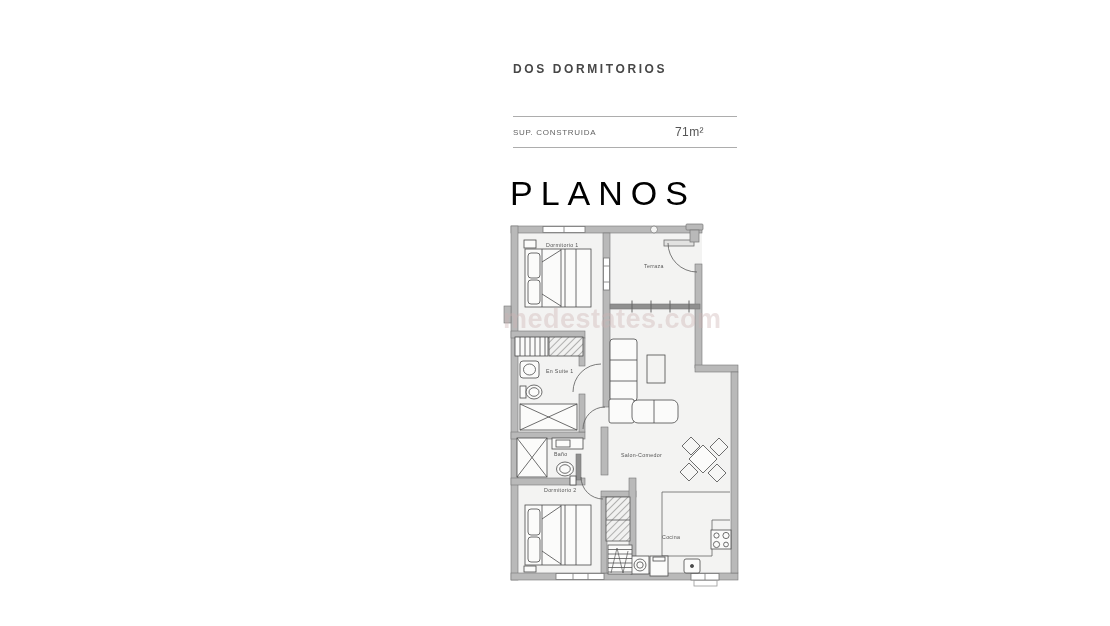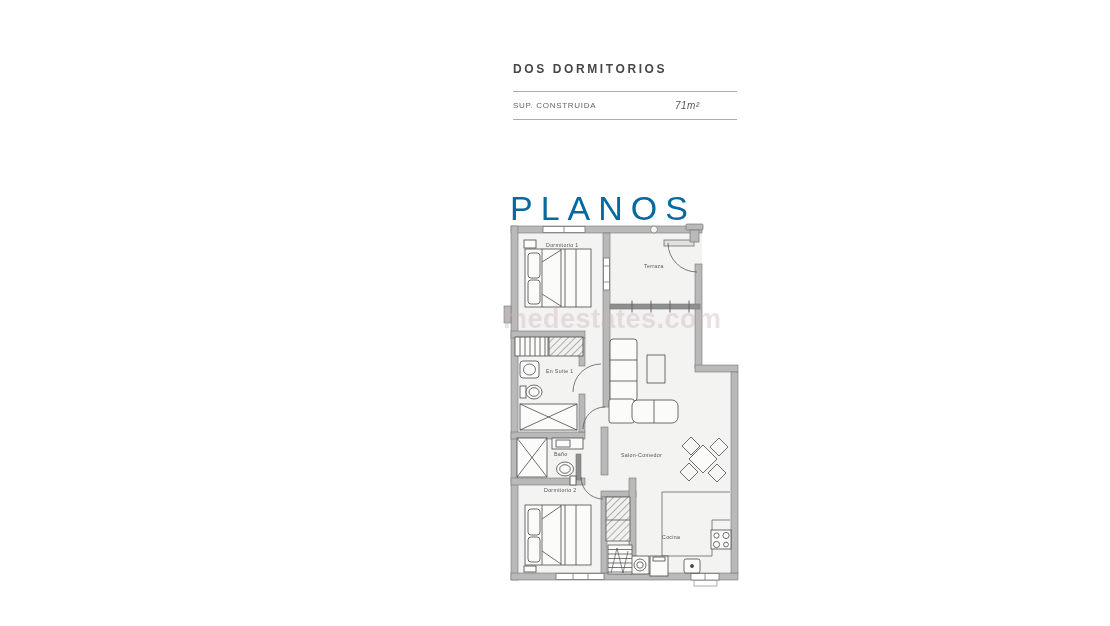--- a/index.html
+++ b/index.html
@@ -2,25 +2,25 @@
 <html><head>
 <meta charset="utf-8">
 <style>
   html,body{margin:0;padding:0;background:#ffffff;}
   .canvas{position:relative;width:948px;height:626px;background:#ffffff;overflow:hidden;
           font-family:"Liberation Sans", sans-serif;}
   .listing-title{position:absolute;left:513px;top:62px;font-size:12px;font-weight:600;
 
           letter-spacing:2.6px;color:#474747;}
   .spec-table{position:absolute;left:513px;top:91px;width:224px;border-bottom:1px solid #adadad;}
-  .spec-row{display:flex;align-items:center;border-top:1px solid #adadad;padding:8px 0 8px 0;}
+  .spec-row{display:flex;align-items:center;border-top:1px solid #adadad;padding:8px 0 8px 0;margin-top:25px;}
   .spec-label{flex:1;font-size:8px;letter-spacing:0.7px;color:#636363;}
-  .spec-value{width:62px;font-size:10px;letter-spacing:0.4px;color:#555555;font-style:italic;}
+  .spec-value{width:62px;font-size:12px;letter-spacing:0.4px;color:#555555;}
   .planos-heading{position:absolute;left:510px;top:174px;font-size:34px;font-weight:400;
-          letter-spacing:8px;color:#0369a1;margin-top:15px;}
+          letter-spacing:8px;color:#000000;}
   .floorplan{position:absolute;left:500px;top:218px;width:250px;height:374px;}
   svg text{font-family:"Liberation Sans", sans-serif;}
 </style>
 </head>
 <body>
 
 <div class="canvas">
 
   <div class="listing-title">DOS DORMITORIOS</div>
 

